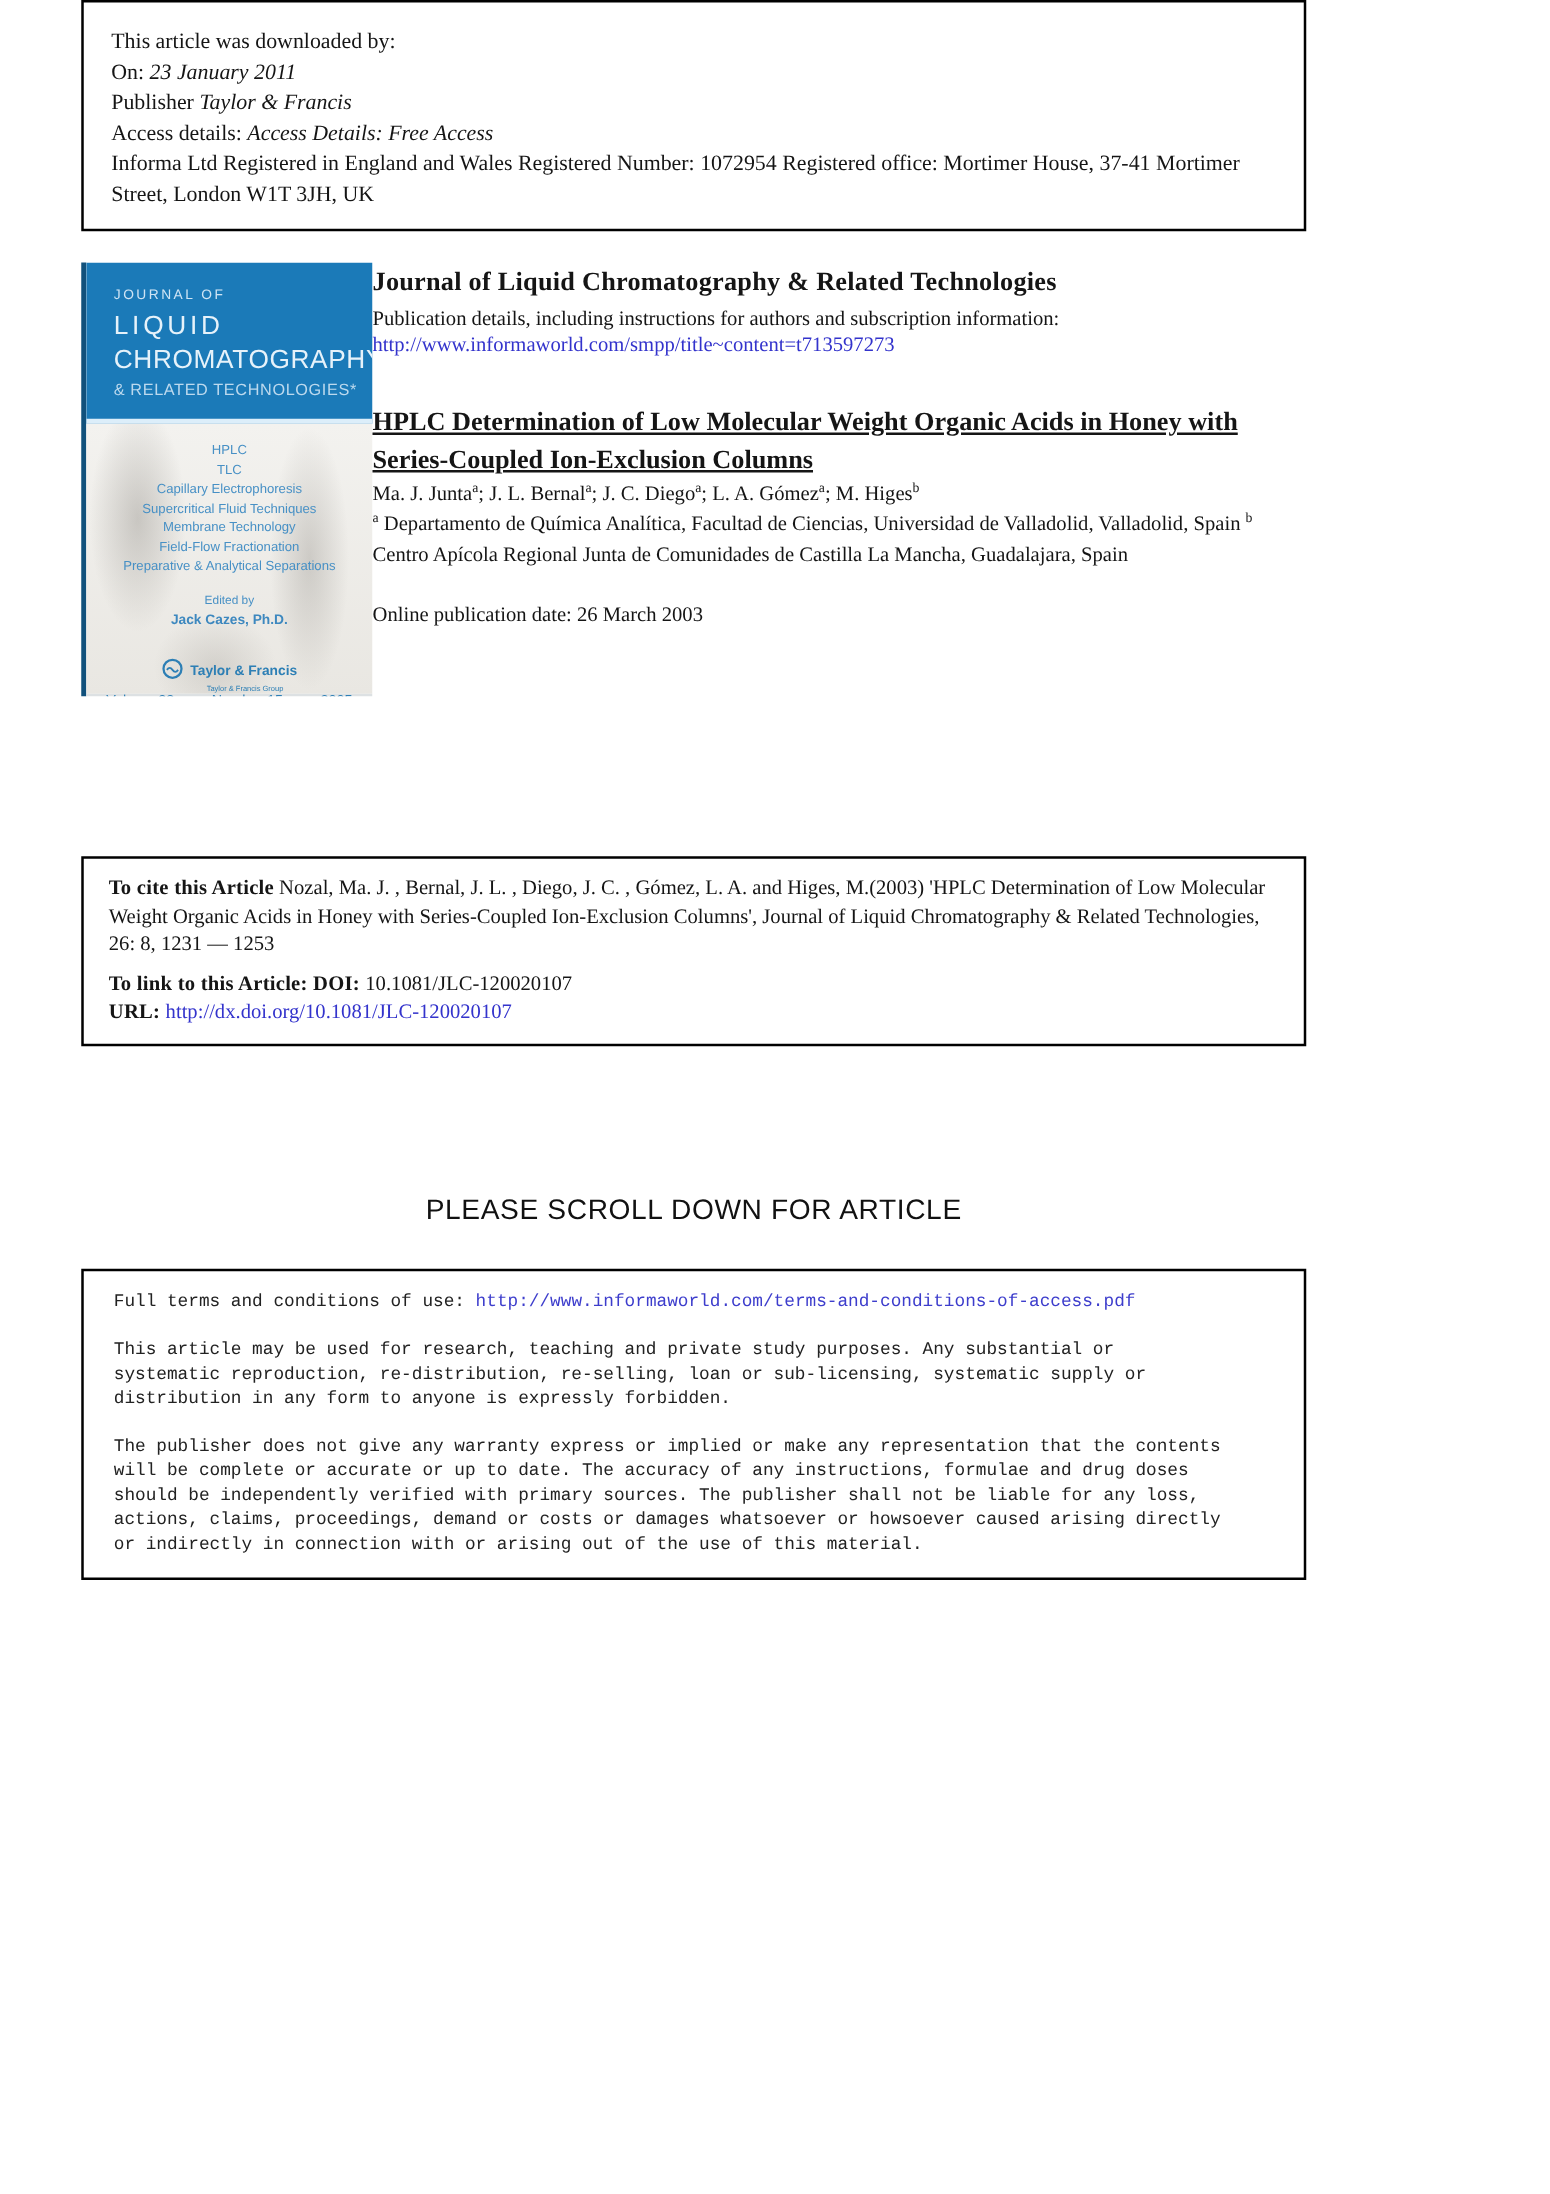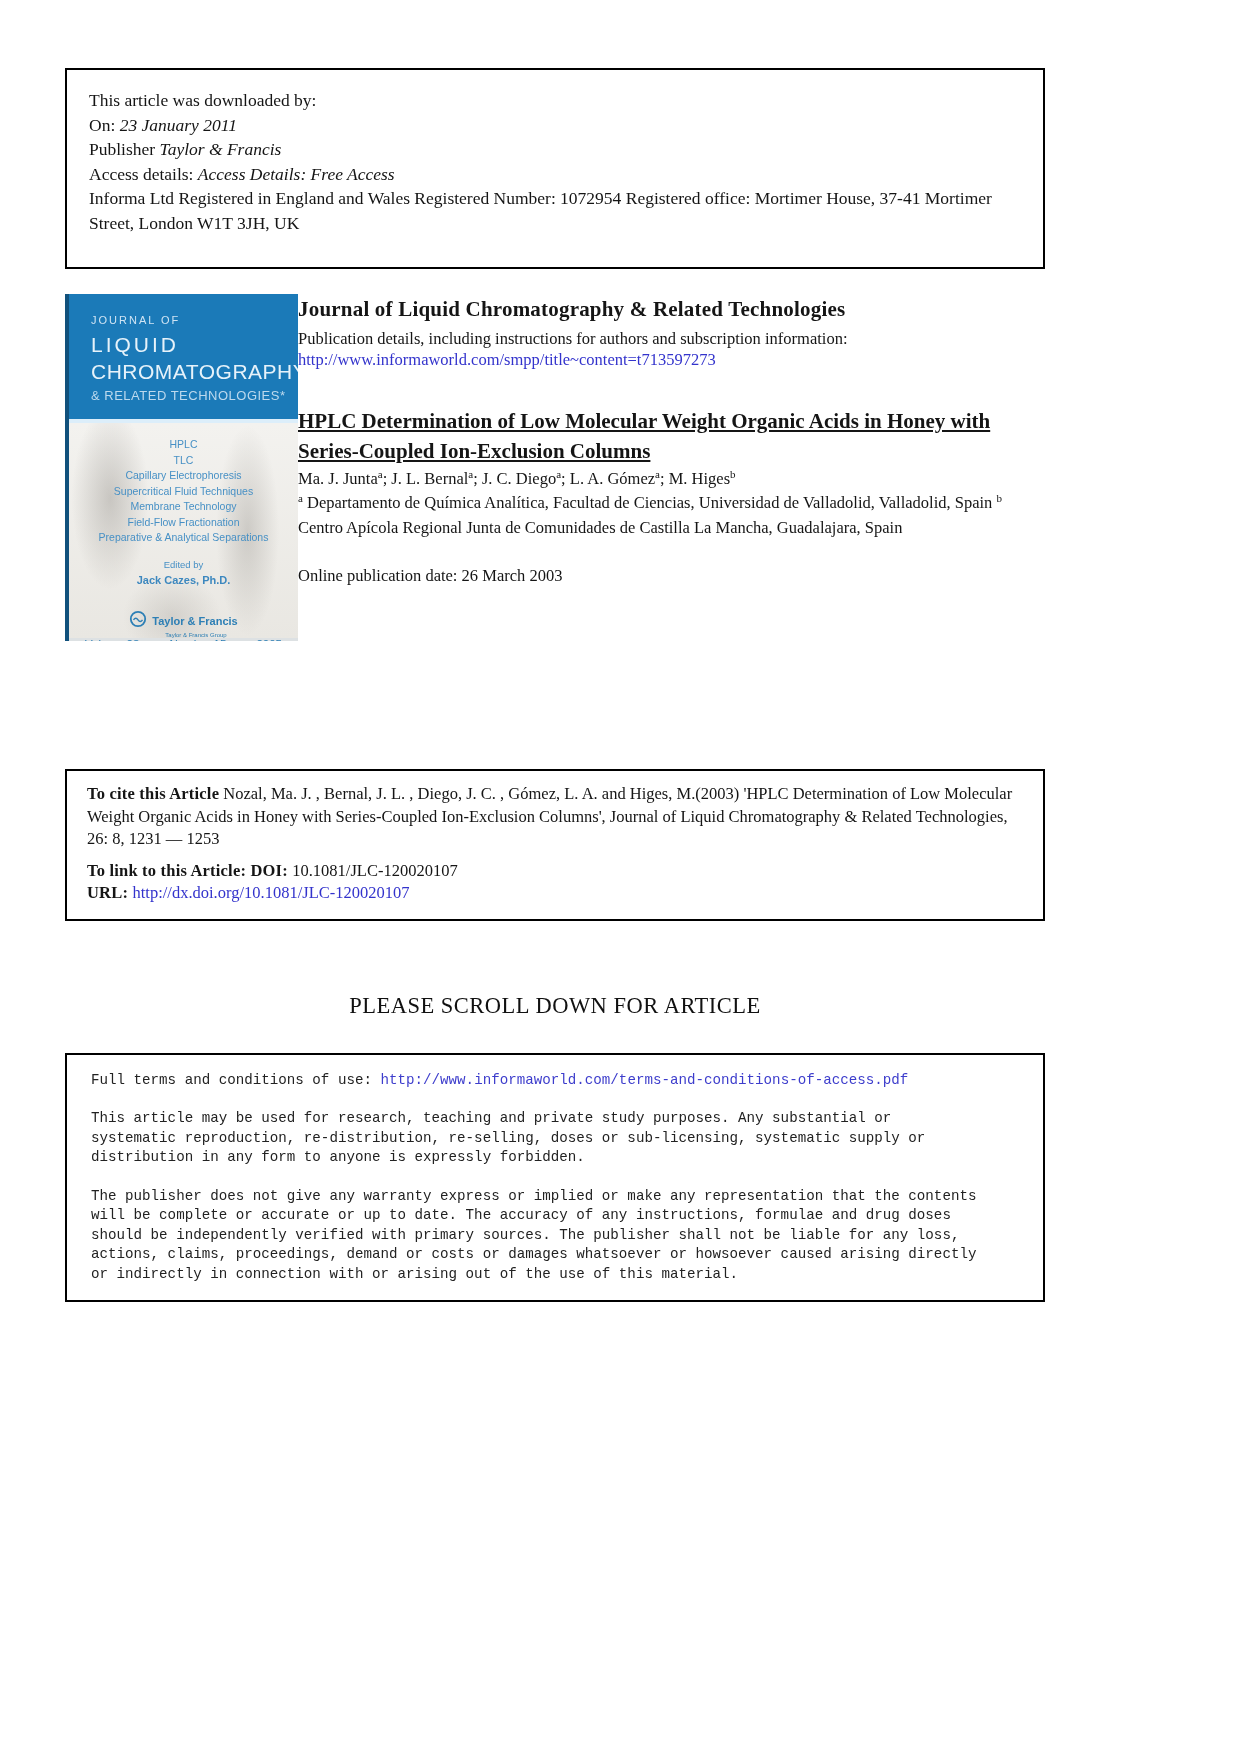--- a/index.html
+++ b/index.html
@@ -6,22 +6,22 @@
   html, body { background: #ffffff; }
   body {
     width: 1240px; height: 1755px; position: relative;
     font-family: "Liberation Serif", "DejaVu Serif", serif;
     color: #151515;
   }
   .content { margin-left: 65px; width: 980px; }
 
   
   .notice-box {
-    margin-top: 68px; border: 2px solid #000;
-    padding: 18px 22px 32px 22px;
+    border: 2px solid #000;
+    padding: 18px 22px 16px 22px;
     font-size: 17.5px; line-height: 24.5px;
   }
   .notice-box .ital { font-style: italic; }
 
   
   .journal-section { margin-top: 25px; display: flex; }
 
   .cover {
     width: 233px; height: 347px; flex: 0 0 233px;
     display: flex; flex-direction: column;
@@ -76,22 +76,22 @@
   .cite-box {
     margin-top: 128px; border: 2px solid #000;
     padding: 12px 20px 14px 20px;
     font-size: 16.5px; line-height: 22.5px;
   }
   .cite-box b { letter-spacing: 0.2px; }
   .doi-line { margin-top: 9px; }
 
   
   .scroll-notice {
-    margin-top: 72px; text-align: center;
-    font-family: Liberation Serif, serif;
+    margin-top: 118px; text-align: center;
+    font-family: Liberation Sans, sans-serif;
     font-size: 22.5px; color: #111; letter-spacing: 0.5px;
   }
 
   
   .terms-box {
     margin-top: 34px; border: 2px solid #000;
     padding: 16px 24px 16px 24px;
     font-family: "Liberation Mono", "DejaVu Sans Mono", monospace;
     font-size: 14.2px; line-height: 19.5px; color: #222;
   }
@@ -168,21 +168,21 @@
     <div><b>To cite this Article</b><span> Nozal, Ma. J. , Bernal, J. L. , Diego, J. C. , Gómez, L. A. and Higes, M.(2003) 'HPLC Determination of Low Molecular Weight Organic Acids in Honey with Series-Coupled Ion-Exclusion Columns', Journal of Liquid Chromatography &amp; Related Technologies, 26: 8, 1231 — 1253</span></div>
     <div class="doi-line"><b>To link to this Article: DOI: </b><span>10.1081/JLC-120020107</span></div>
     <div><b>URL: </b><a class="plain-link" href="#">http://dx.doi.org/10.1081/JLC-120020107</a></div>
   </div>
 
   <div class="scroll-notice">PLEASE SCROLL DOWN FOR ARTICLE</div>
 
   <div class="terms-box">
     <div><span>Full terms and conditions of use: </span><a href="#">http://www.informaworld.com/terms-and-conditions-of-access.pdf</a></div>
     <div class="mono-para">This article may be used for research, teaching and private study purposes. Any substantial or
-systematic reproduction, re-distribution, re-selling, doses or sub-licensing, systematic supply or
+systematic reproduction, re-distribution, re-selling, loan or sub-licensing, systematic supply or
 distribution in any form to anyone is expressly forbidden.</div>
     <div class="mono-para">The publisher does not give any warranty express or implied or make any representation that the contents
 will be complete or accurate or up to date. The accuracy of any instructions, formulae and drug doses
 should be independently verified with primary sources. The publisher shall not be liable for any loss,
 actions, claims, proceedings, demand or costs or damages whatsoever or howsoever caused arising directly
 or indirectly in connection with or arising out of the use of this material.</div>
   </div>
 
 </div>
 

